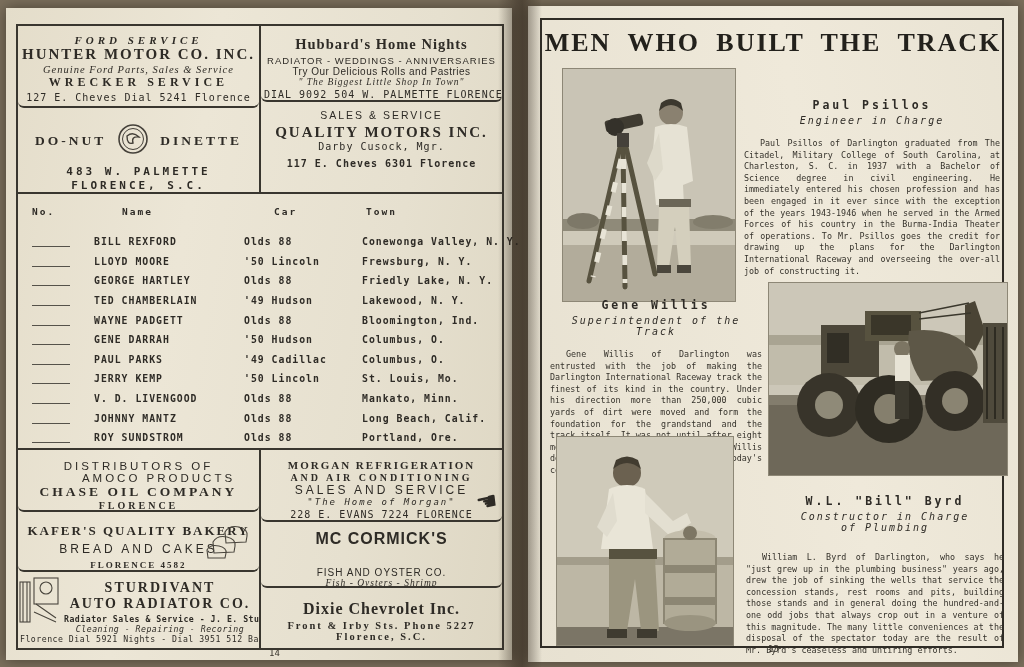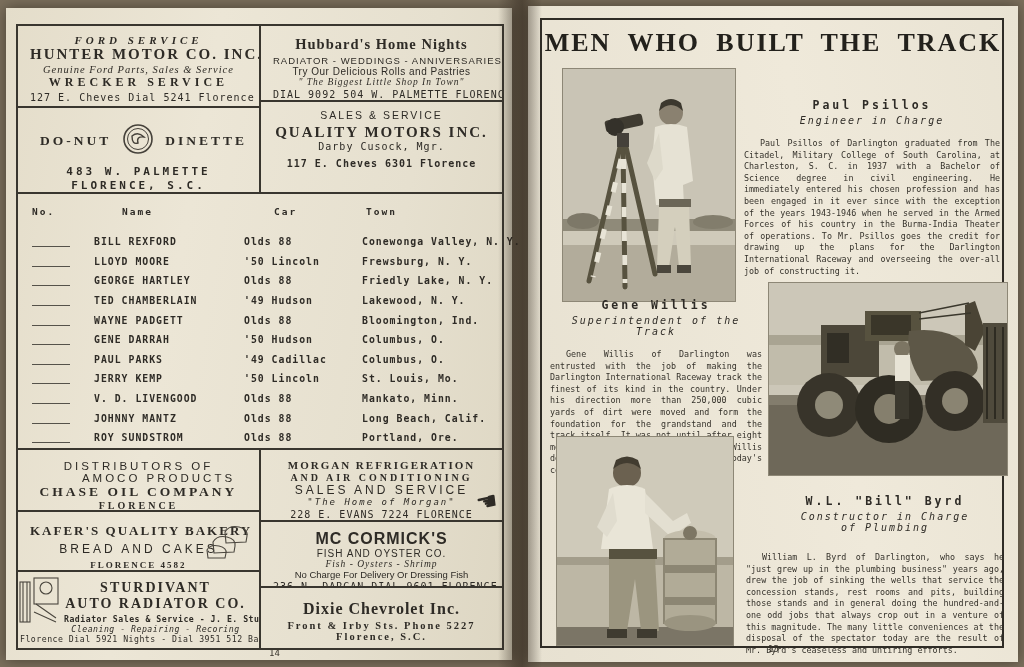--- a/index.html
+++ b/index.html
@@ -32,36 +32,36 @@
   
   .serif{font-family:"Liberation Serif","DejaVu Serif",serif;}
   .mono{font-family:"DejaVu Sans Mono","Liberation Mono",monospace;}
   .sans{font-family:"Liberation Sans","DejaVu Sans",sans-serif;}
   .b{font-weight:bold;} .i{font-style:italic;}
   .ctr{text-align:center;}
   
   .adgrid{border:2px solid #39362f;display:flex;box-sizing:border-box;}
   .adcol{flex:1;display:flex;flex-direction:column;min-width:0;}
   .adcol.first{border-right:2px solid #39362f;}
-  .adcell{box-sizing:border-box;padding:6px 12px 2px;overflow:hidden;}
+  .adcell{box-sizing:border-box;padding:6px 3px 2px;overflow:hidden;border-radius:6px;}
   .bline{border-bottom:2px solid #39362f;}
   .adline{white-space:nowrap;}
   
   .hunter-kicker{font-size:11px;letter-spacing:4px;margin-top:2px;}
   .hunter-name{font-size:15px;letter-spacing:2px;}
   .hunter-tag{font-size:10.5px;letter-spacing:1px;margin-top:1px;}
   .hunter-svc{font-size:12px;letter-spacing:4px;}
   .addr{font-size:10px;letter-spacing:1px;margin-top:2px;}
   
   .hub-name{font-size:14.5px;letter-spacing:1px;margin-top:4px;}
   .hub-l1{font-size:9.5px;letter-spacing:1px;margin-top:2px;}
   .hub-l2{font-size:10px;letter-spacing:.5px;}
   .hub-tag{font-size:9.5px;letter-spacing:1px;}
   
-  .donut-row{display:flex;align-items:center;justify-content:flex-end;gap:10px;margin-top:8px;}
+  .donut-row{display:flex;align-items:center;justify-content:center;gap:10px;margin-top:8px;}
   .donut-name{font-size:13.5px;letter-spacing:3px;}
   .donut-addr{font-size:11px;letter-spacing:3px;margin-top:5px;}
   
   .qual-name{font-size:15px;letter-spacing:2px;margin-top:3px;}
   .qual-l1{font-size:10.5px;letter-spacing:2px;margin-top:1px;}
   .qual-l2{font-size:10px;letter-spacing:1px;}
   
   .roster{border:2px solid #39362f;border-top:none;height:256px;box-sizing:border-box;
           font-family:"DejaVu Sans Mono","Liberation Mono",monospace;padding-top:8px;}
   .trow{display:grid;grid-template-columns:62px 150px 118px 1fr;align-items:center;
@@ -88,21 +88,21 @@
   .sturd-l1{font-size:8.2px;letter-spacing:.5px;margin-top:2px;}
   .sturd-l2{font-size:8.2px;letter-spacing:.5px;}
   .sturd-l3{font-size:8.2px;letter-spacing:.5px;}
   .morg-name{font-size:11px;letter-spacing:2px;margin-top:3px;}
   .morg-l1{font-size:10px;letter-spacing:3px;margin-top:1px;}
   .morg-l2{font-size:12px;letter-spacing:3px;}
   .morg-tag{font-size:9px;letter-spacing:2px;}
   .morg-wrap{position:relative;}
   .hand{position:absolute;right:4px;top:38px;font-size:24px;transform:rotate(-12deg);}
   .mcc-name{font-size:16px;letter-spacing:1px;margin-top:2px;}
-  .mcc-l1{font-size:10px;letter-spacing:1px;}
+  .mcc-l1{font-size:10px;letter-spacing:1px;margin-top:19px;}
   .mcc-l2{font-size:9.5px;letter-spacing:1px;}
   .mcc-l3{font-size:9.5px;}
   .dixie-name{font-size:16px;letter-spacing:1px;margin-top:6px;}
   .dixie-l1{font-size:10.5px;letter-spacing:2px;margin-top:2px;}
   .dixie-l2{font-size:10.5px;letter-spacing:2px;}
   .pagenum{position:absolute;font-family:"DejaVu Sans Mono",monospace;font-size:9px;color:#3a362e;}
   .pn-left{bottom:2px;left:52%;}
   .pn-right{bottom:8px;left:49%;}
   
   .rp-border{position:absolute;left:12px;top:12px;right:14px;bottom:14px;border:2px solid #2f2c26;}

